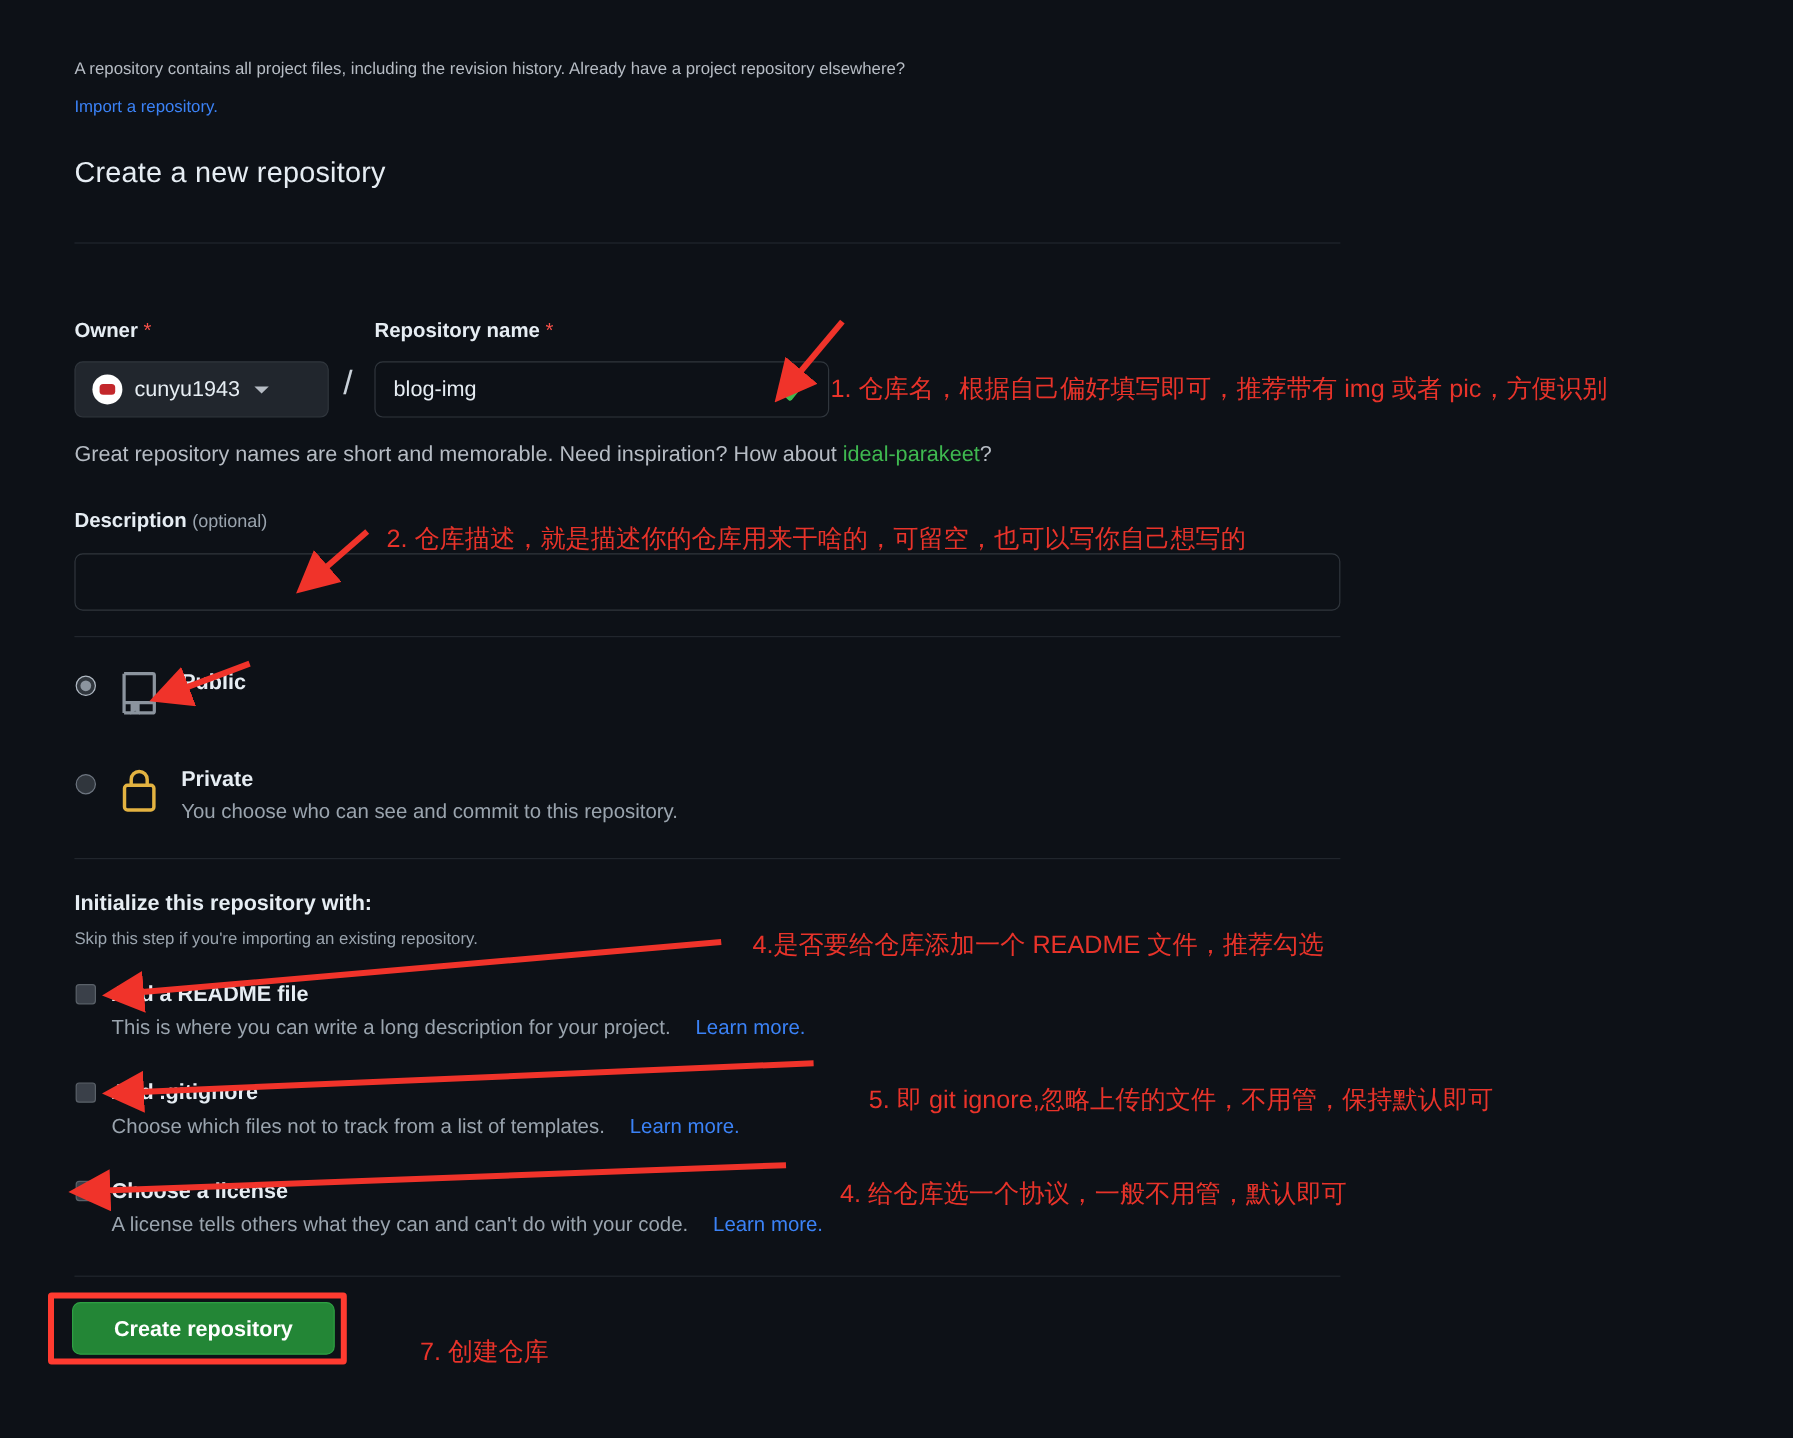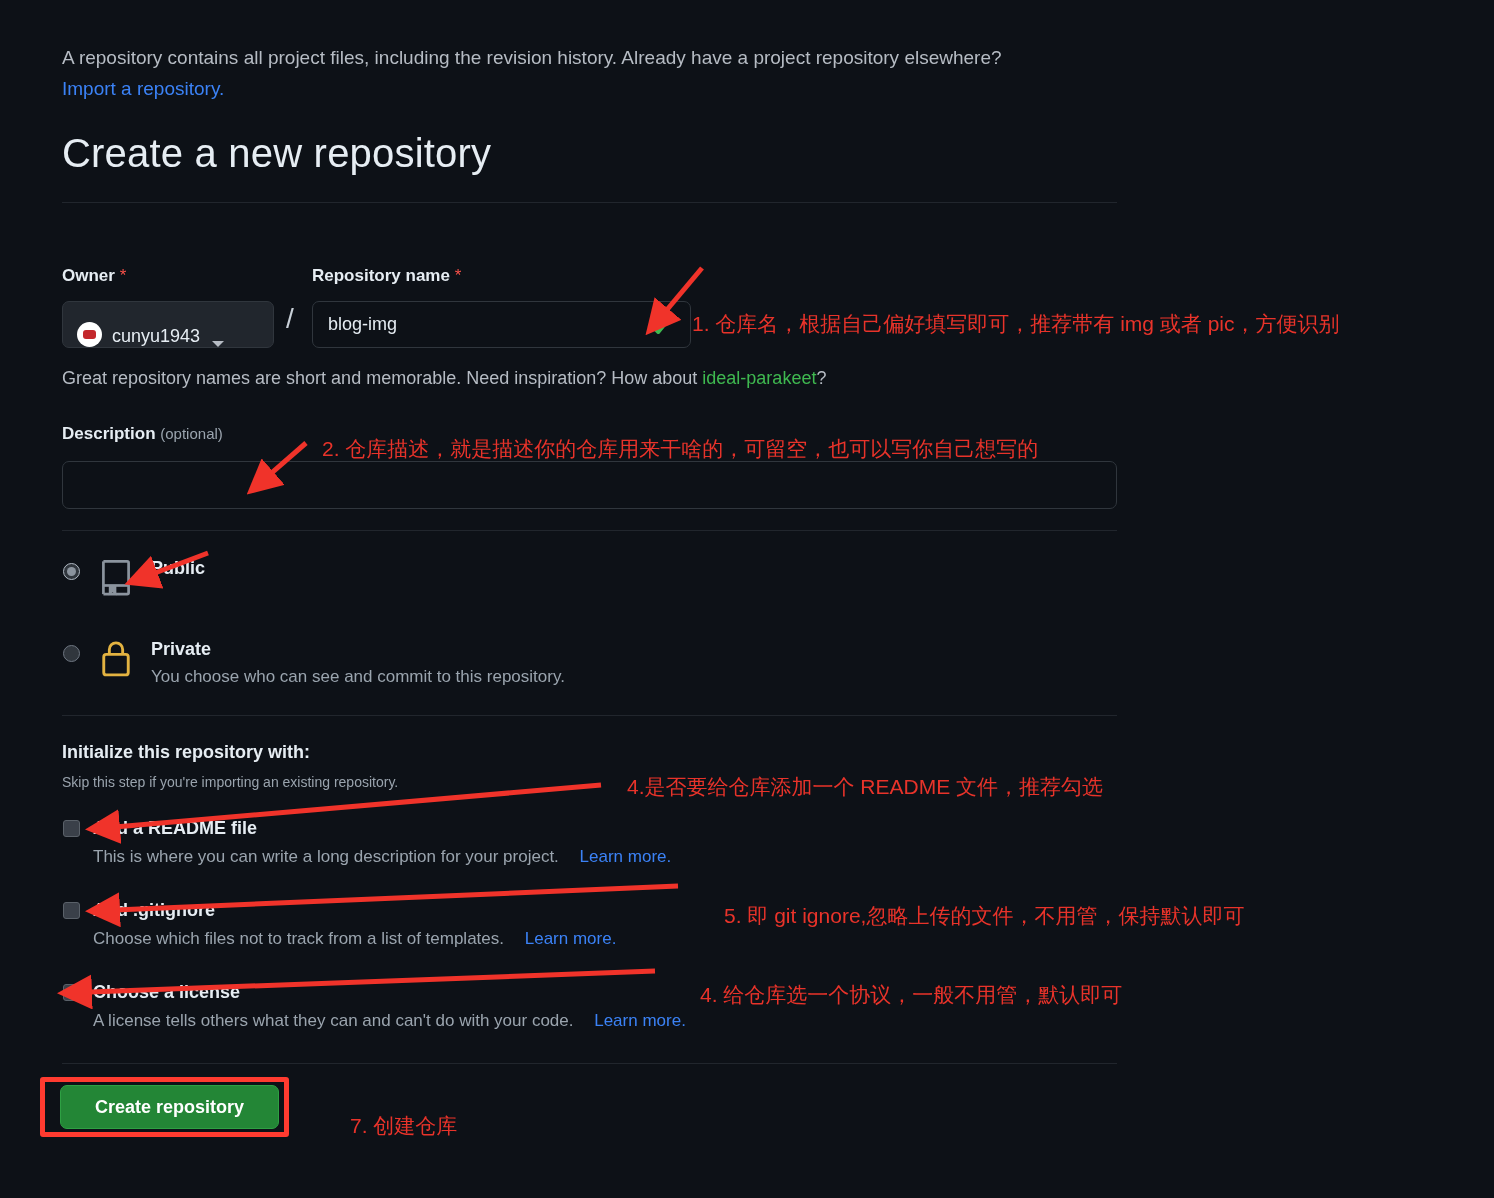--- a/index.html
+++ b/index.html
@@ -8,42 +8,42 @@
     width: 1494px; height: 1198px;
     background: #0d1117;
     font-family: "Liberation Sans", sans-serif;
     overflow: hidden;
   }
   .page { position: relative; width: 1494px; height: 1198px; background: #0d1117; }
 
   
   .intro {
     position: absolute; left: 62px; top: 42px; width: 1100px;
-    font-size: 19px; line-height: 31px; color: #b6bcc4;
+    font-size: 14px; line-height: 31px; color: #b6bcc4;
   }
   .intro .link { color: #3b82f6; text-decoration: none; }
 
   .page-title {
     position: absolute; left: 62px; top: 131px;
-    font-size: 40px; font-weight: 400; color: #e6edf3; letter-spacing: .2px;
+    font-size: 24px; font-weight: 400; color: #e6edf3; letter-spacing: .2px;
   }
   .rule { position: absolute; left: 62px; width: 1055px; height: 1px; background: #21262d; }
 
   
   .lbl { font-size: 17px; font-weight: 700; color: #e6edf3; }
   .req { color: #f85149; font-weight: 400; }
   .opt { font-size: 15px; font-weight: 400; color: #9aa4ae; }
 
   .owner-label  { position: absolute; left: 62px; top: 266px; }
   .repo-label   { position: absolute; left: 312px; top: 266px; }
 
   .owner-btn {
     position: absolute; left: 62px; top: 301px; width: 212px; height: 47px;
     background: #21262d; border: 1px solid #30363d; border-radius: 7px;
-    display: flex; align-items: flex-end; gap: 10px; padding: 0 14px;
+    display: flex; align-items: center; gap: 10px; padding: 0 14px;
     cursor: pointer;
   }
   .avatar {
     width: 25px; height: 25px; border-radius: 50%;
     background: #ffffff; display: flex; align-items: center; justify-content: center;
     flex: 0 0 auto; overflow: hidden;
   }
   .avatar .mark { width: 13px; height: 9px; border-radius: 3px; background: #c3272b; }
   .owner-name { font-size: 18px; color: #e6edf3; }
   .caret {

